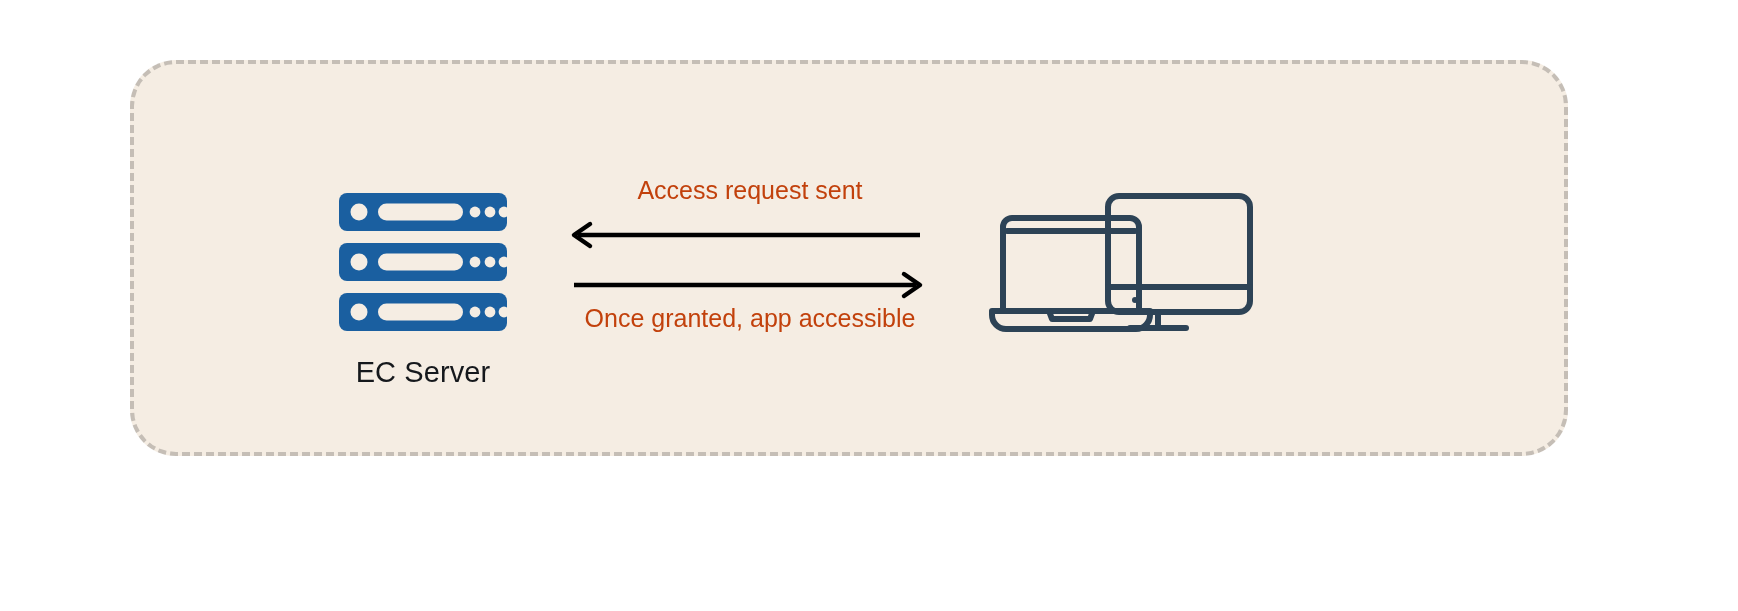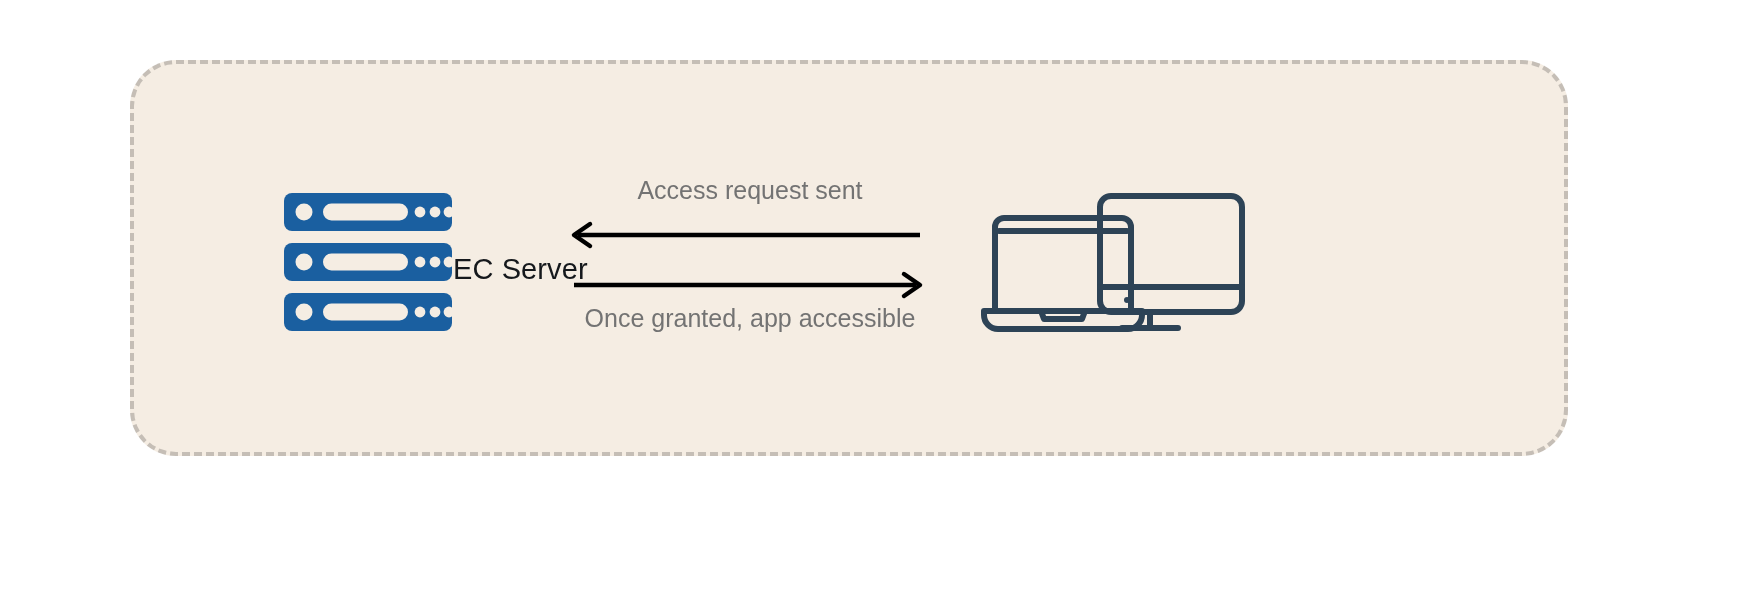--- a/index.html
+++ b/index.html
@@ -31,20 +31,21 @@
     box-sizing: border-box;
     background: #f5ede3;
     border: 4px dashed #c5beb6;
     border-radius: 46px;
   }
 
   
   .node {
     position: absolute;
     display: flex;
+    flex-direction: column;
     align-items: center;
   }
 
   #node-server  { left: 283px; top: 182px; width: 280px; }
   #node-endpoint{ left: 982px; top: 182px; width: 280px; }
 
   .node-icon {
     height: 160px;
     display: flex;
     align-items: center;
@@ -66,21 +67,21 @@
     top: 176px;
     width: 380px;
     height: 180px;
   }
 
   .flow-caption {
     position: absolute;
     width: 380px;
     text-align: center;
     font-size: 25px;
-    color: #737373;
+    color: #c2410c;
     white-space: nowrap;
   }
   .flow-caption.top    { top: 0px; }
   .flow-caption.bottom { top: 128px; }
 
   .flow-arrows {
     position: absolute;
     left: 0;
     top: 40px;
   }

